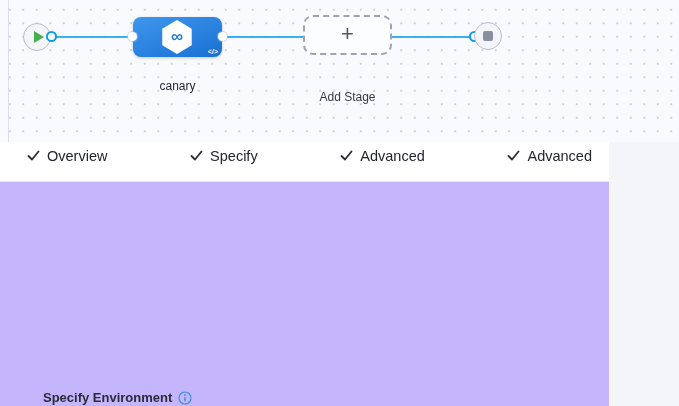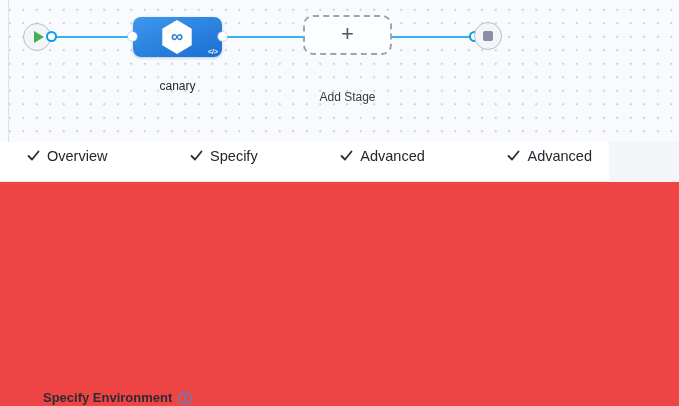--- a/index.html
+++ b/index.html
@@ -47,21 +47,21 @@
   .label-canary{left:133px;top:79px;width:89px;}
   .label-addstage{left:303px;top:90px;width:89px;color:#363a43;}
   
   .tabbar{position:absolute;left:0;top:142px;width:609px;height:40px;background:#fff;
     border-bottom:1px solid #e4e7ed;box-sizing:border-box;display:flex;align-items:stretch;
     justify-content:space-between;padding:0 12px 12px 22px;}
   .tab{display:flex;align-items:center;gap:7px;font-size:14.5px;color:#23262e;cursor:pointer;padding:0 5px;}
   .tab.active{font-weight:700;box-shadow:inset 0 -3px 0 #2e6bca;}
   .check-icon{width:13px;height:13px;flex:0 0 auto;}
   
-  .content{position:absolute;left:0;top:182px;width:679px;height:224px;background:#ef4444;}
+  .content{position:absolute;left:0;top:182px;width:609px;height:224px;background:#c4b5fd;}
   .field-label{position:absolute;left:43px;top:208px;display:flex;align-items:center;gap:6px;
     font-size:13px;font-weight:700;color:#2a2d38;}
   .info-icon{width:14px;height:14px;}
 </style>
 </head>
 <body>
 
 <div class="app">
 
   <div class="canvas">

